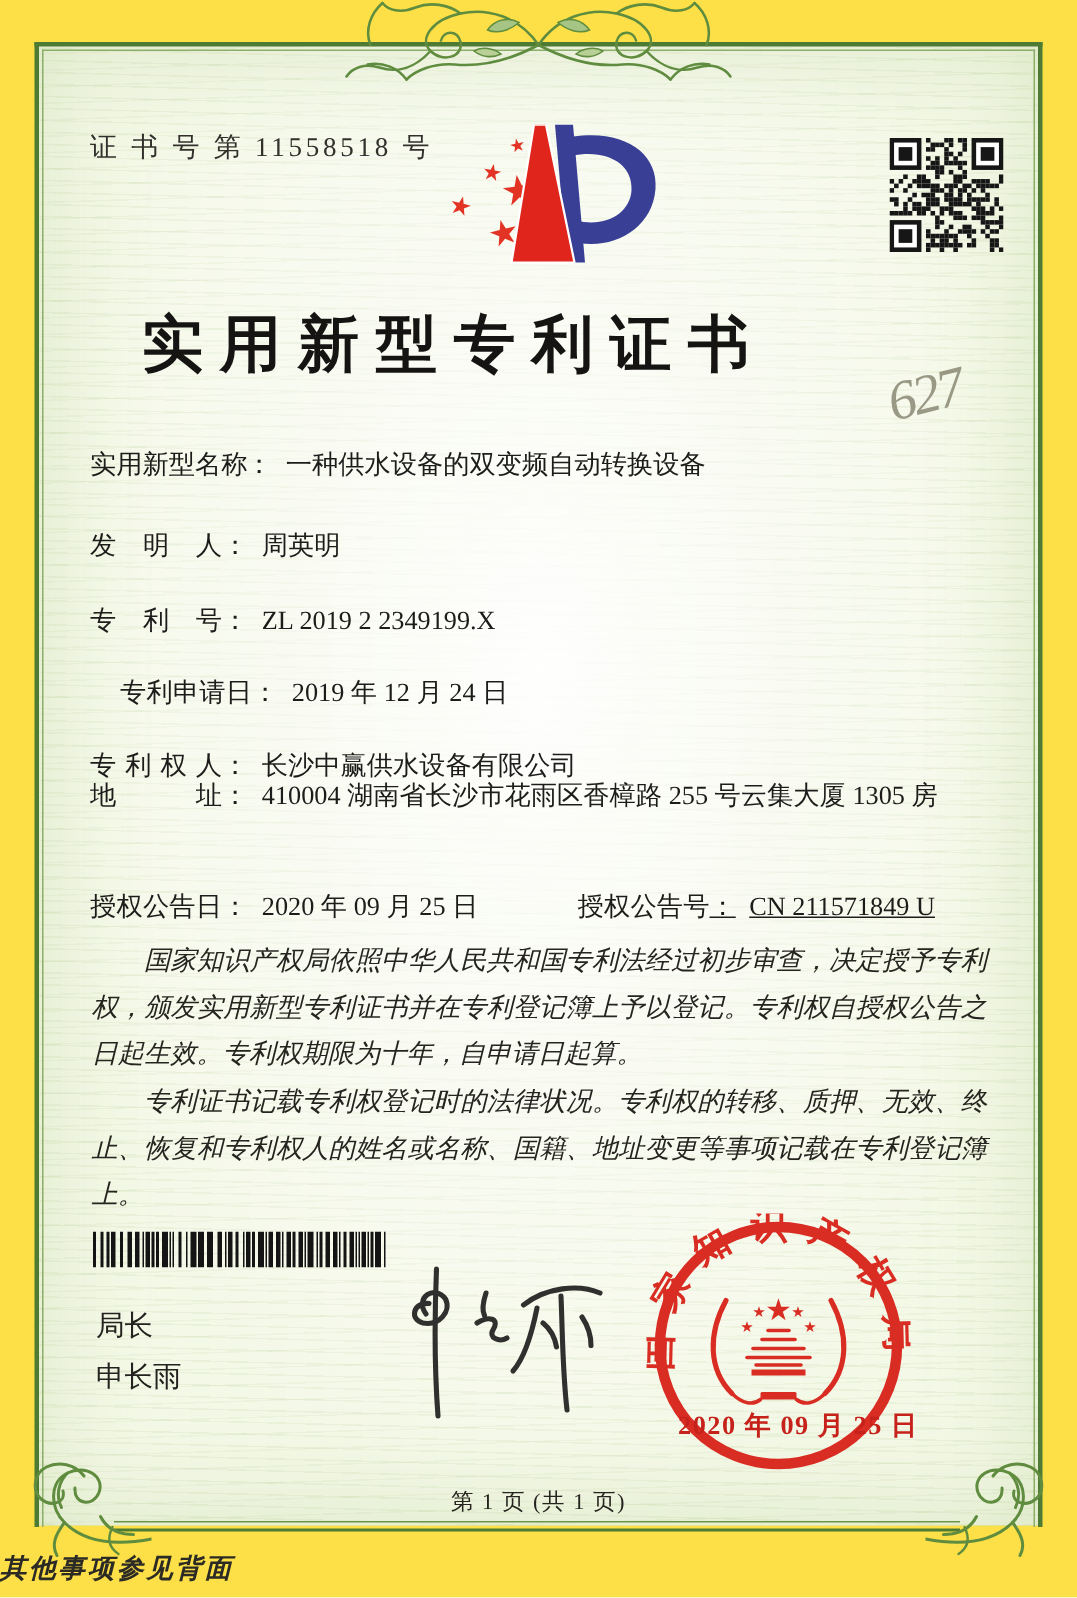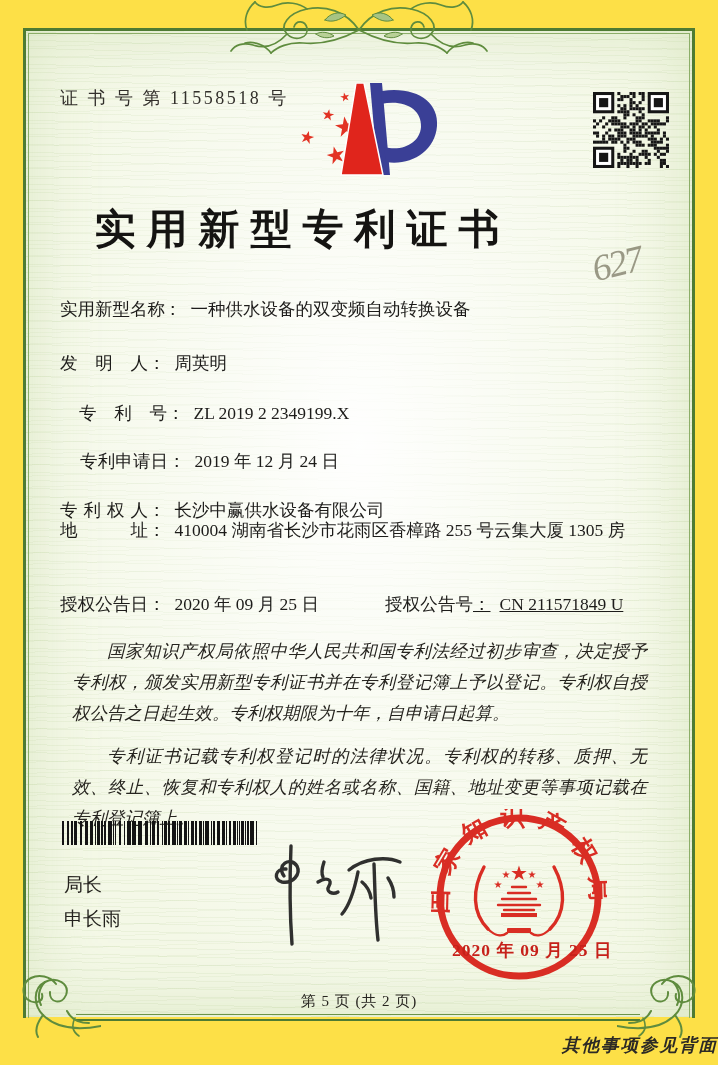--- a/index.html
+++ b/index.html
@@ -32,34 +32,34 @@
       font-size:41px;font-weight:700;color:#151412;letter-spacing:11px;text-indent:11px;}
   .note627{position:absolute;left:592px;top:242px;font-size:37px;font-style:italic;font-weight:400;
       color:rgba(128,125,105,.78);transform:rotate(-14deg);letter-spacing:-2px;}
   
   .row{position:absolute;left:60px;width:600px;font-size:17.5px;color:#1d1c1a;white-space:nowrap;}
   .row .label{display:inline-block;width:88px;text-align:justify;text-align-last:justify;}
   .row.wide .label{width:104px;}
   .row .colon{margin-right:9px;}
   .pair2{position:absolute;left:325px;top:0;white-space:nowrap;text-decoration:underline;}
   .pair2 .label{display:inline-block;width:88px;text-align:justify;text-align-last:justify;}
-  .r0{top:297px;}.r1{top:351px;}.r2{top:401px;margin-left:19px;}.r3{top:449px;margin-left:20px;}.r4{top:498px;}.r5{top:518px;}.r6{top:592px;}
+  .r0{top:297px;}.r1{top:351px;}.r2{top:401px;}.r3{top:449px;margin-left:20px;}.r4{top:498px;}.r5{top:518px;}.r6{top:592px;}
   
   .paragraphs{position:absolute;left:60px;top:624px;width:599px;font-size:17.5px;line-height:31px;
       text-align:justify;color:#26241f;font-style:italic;}
-  .paragraphs p{margin:12px;text-indent:2em;}
+  .paragraphs p{margin:1px;text-indent:2em;}
   
   .barcode{position:absolute;left:62px;top:821px;width:200px;height:24px;}
   .signer{position:absolute;left:64px;top:868px;font-size:19px;color:#24221e;line-height:34px;}
   .signature{position:absolute;left:246px;top:840px;width:164px;height:112px;}
   .seal{position:absolute;left:431px;top:809px;width:176px;height:176px;opacity:.95;}
   .seal-date{position:absolute;left:452px;top:938px;font-size:17.5px;font-weight:600;
       color:#c6211a;letter-spacing:1px;}
   .page-number{position:absolute;left:0;top:992px;width:718px;text-align:center;font-size:15px;color:#26241f;letter-spacing:1px;}
-  .back-note{position:absolute;left:0;top:1033px;width:718px;text-align:right;font-size:17.5px;
+  .back-note{position:absolute;left:0;top:1033px;width:718px;text-align:left;font-size:17.5px;
       font-style:italic;font-weight:600;color:#2c2a25;letter-spacing:2px;}
   svg{display:block;}
 </style>
 </head>
 <body>
 
 <div class="page">
 
   <div class="bg"></div>
 
@@ -482,16 +482,16 @@
       </g>
       <rect x="76" y="119" width="24" height="5" rx="1" stroke="none"></rect>
       <g fill="none" stroke-width="2.4" stroke-linecap="round">
         <path d="M57,120 C64,127 71,128 76,124"></path>
         <path d="M119,120 C112,127 105,128 100,124"></path>
       </g>
     </g>
   </svg>
   <div class="seal-date">2020 年 09 月 25 日</div>
 
-  <div class="page-number">第 5 页 (共 2 页)</div>
+  <div class="page-number">第 1 页 (共 1 页)</div>
   <div class="back-note">其他事项参见背面</div>
 
 </div>
 
 </body></html>

